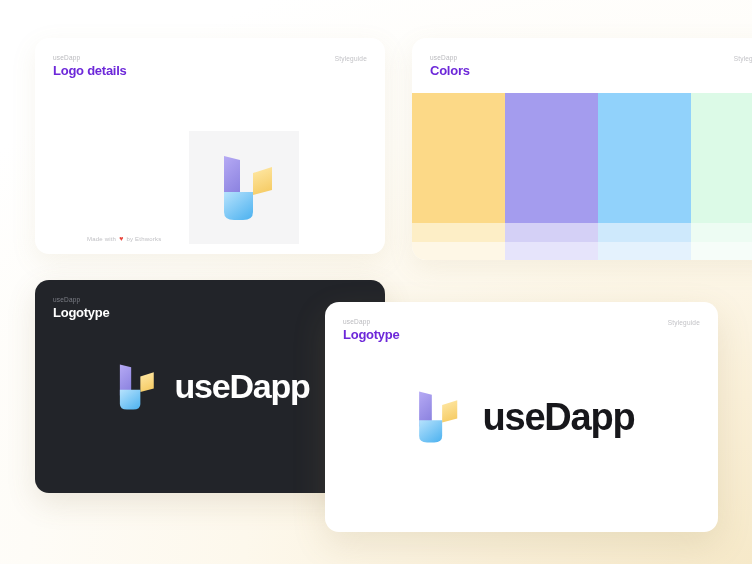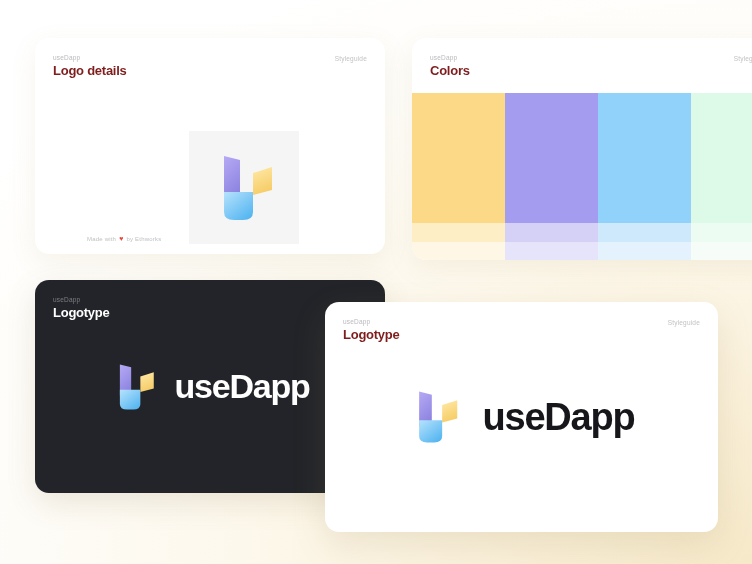--- a/index.html
+++ b/index.html
@@ -41,21 +41,21 @@
     font-size: 6.5px;
     letter-spacing: 0.2px;
     color: #b9b9bd;
     line-height: 1.1;
     margin: 0 0 3px 0;
     font-weight: 400;
   }
   .card-title {
     font-size: 13px;
     font-weight: 700;
-    color: #7f1d1d;
+    color: #6d28d9;
     letter-spacing: -0.25px;
     line-height: 1.15;
     margin: 0;
   }
   .styleguide {
     font-size: 6.5px;
     color: #c2c2c6;
     letter-spacing: 0.2px;
     line-height: 1.1;
     padding-top: 1px;

